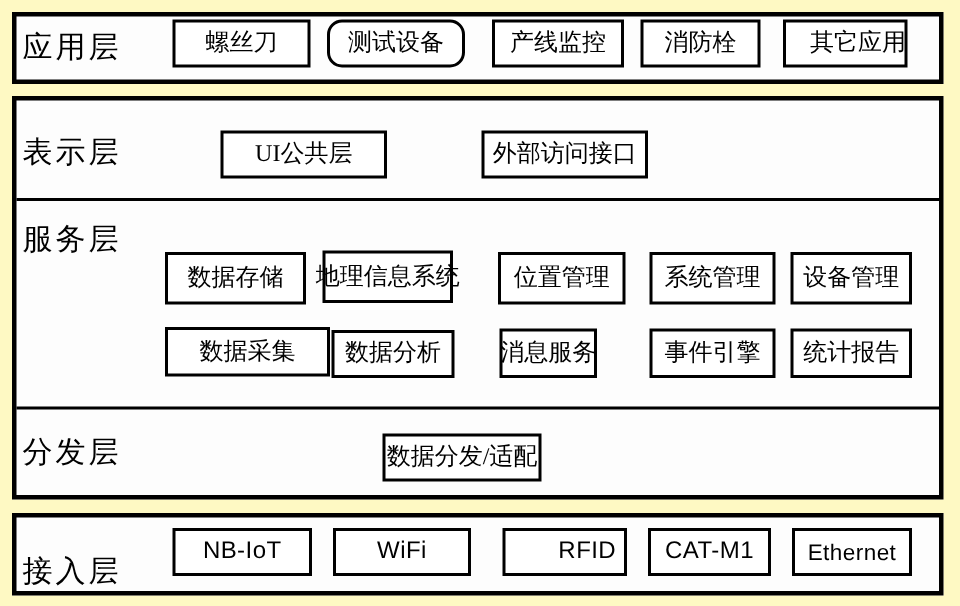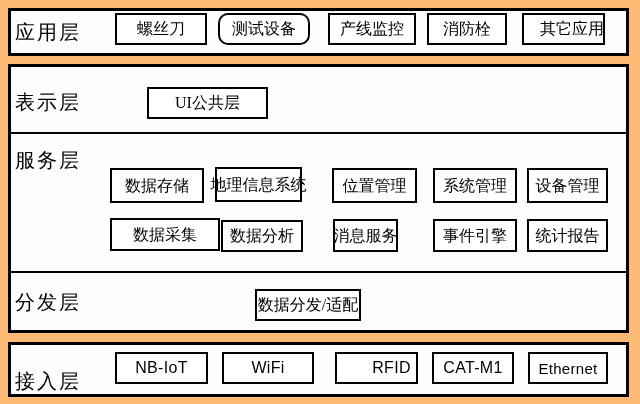--- a/index.html
+++ b/index.html
@@ -3,21 +3,21 @@
 <meta charset="utf-8">
 <style>
   html,body{margin:0;padding:0;}
   body{
     background:#0a0a0a;
     font-family:"Liberation Serif","DejaVu Serif",serif;
   }
   .canvas{
     position:relative;
     width:640px;height:404px;
-    background:#fdba74;
+    background:#fef9c3;
     overflow:hidden;
   }
   .band{
     position:absolute;
     left:8px;width:621px;
     background:#fdfdfd;
     border:3px solid #000;
     box-sizing:border-box;
   }
   .divider{
@@ -65,21 +65,22 @@
   <div class="lyr" style="left:15px;top:150px;">服务层</div>
   <div class="lyr" style="left:15px;top:292px;">分发层</div>
   <div class="lyr" style="left:15px;top:359px;margin-top:12px;">接入层</div>
 
   <div class="bx" style="left:115px;top:13px;width:92px;height:32px;">螺丝刀</div>
   <div class="bx" style="left:218px;top:13px;width:92px;height:32px;border-radius:10px;">测试设备</div>
   <div class="bx" style="left:328px;top:13px;width:88px;height:32px;">产线监控</div>
   <div class="bx" style="left:427px;top:13px;width:80px;height:32px;">消防栓</div>
   <div class="bx" style="left:522px;top:13px;width:83px;height:32px;padding-left:17px;">其它应用</div>
 
-  <div class="bx" style="left:147px;top:87px;width:121px;height:32px;">UI公共层</div>
+  <div class="bx" style="left:147px;top:87px;width:111px;height:32px;">UI公共层</div>
+  <div class="bx" style="left:321px;top:87px;width:111px;height:32px;">外部访问接口</div>
 
   <div class="bx" style="left:110px;top:168px;width:94px;height:35px;">数据存储</div>
   <div class="bx" style="left:215px;top:167px;width:87px;height:35px;">地理信息系统</div>
   <div class="bx" style="left:332px;top:168px;width:85px;height:35px;">位置管理</div>
   <div class="bx" style="left:433px;top:168px;width:84px;height:35px;">系统管理</div>
   <div class="bx" style="left:527px;top:168px;width:81px;height:35px;">设备管理</div>
 
   <div class="bx" style="left:110px;top:218px;width:110px;height:33px;">数据采集</div>
   <div class="bx" style="left:221px;top:220px;width:82px;height:32px;">数据分析</div>
   <div class="bx" style="left:333px;top:219px;width:65px;height:33px;">消息服务</div>

